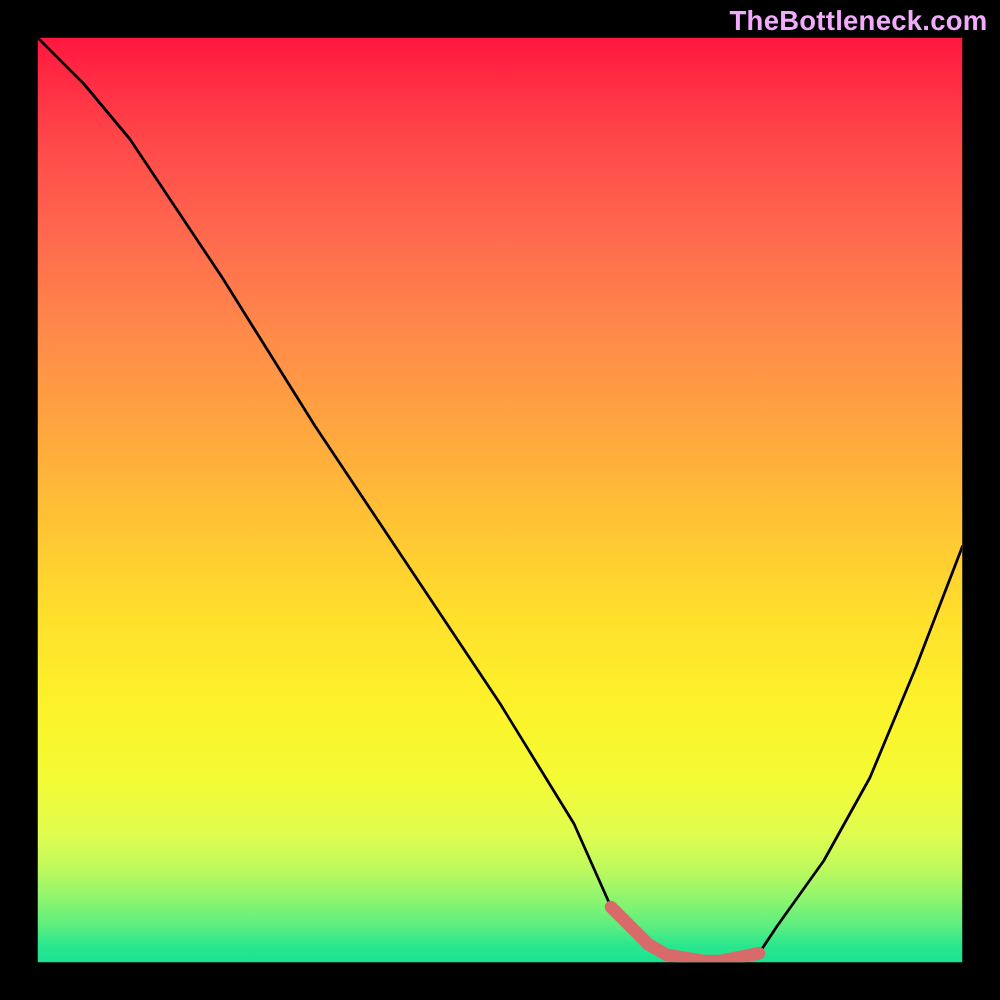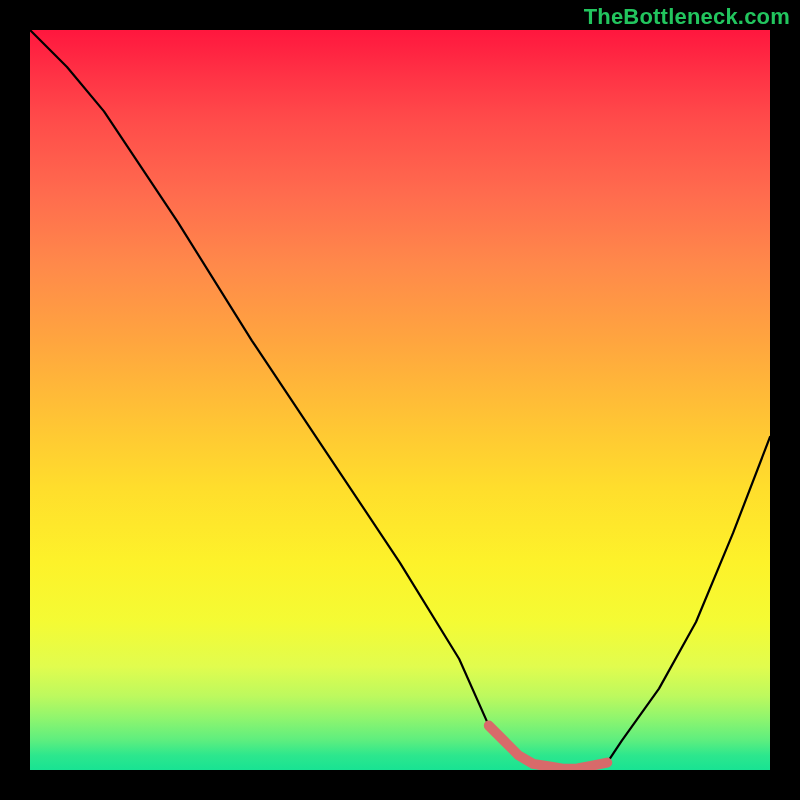--- a/index.html
+++ b/index.html
@@ -14,21 +14,21 @@
   .frame {
     position: relative;
     width: 800px;
     height: 800px;
     background: #000;
   }
   .watermark {
     position: absolute;
     top: 4px;
     right: 10px;
-    color: #22c55e;
+    color: #f0abfc;
     font-size: 22px;
     font-weight: 600;
     letter-spacing: 0.2px;
   }
   .plot {
     position: absolute;
     left: 30px;
     top: 30px;
     width: 740px;
     height: 740px;

